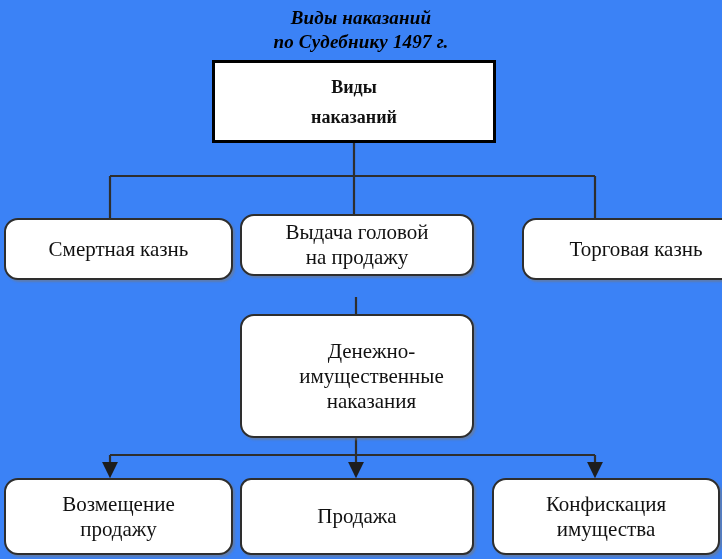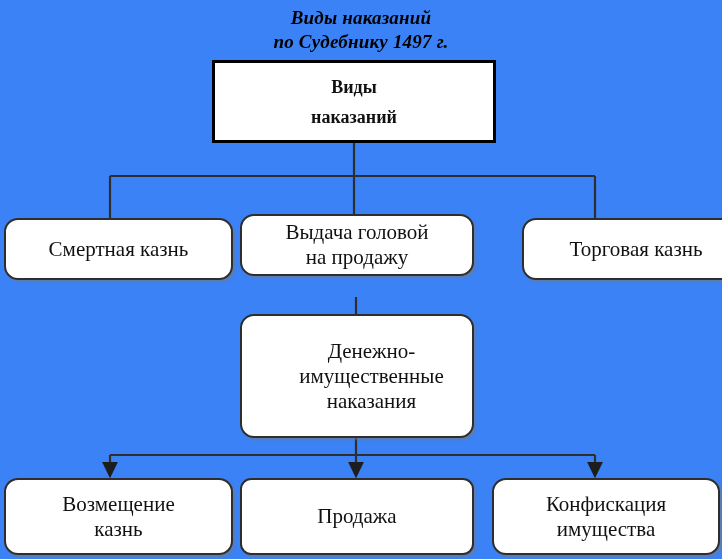--- a/index.html
+++ b/index.html
@@ -121,20 +121,20 @@
   <div class="node n-head">Выдача головой
 на продажу</div>
 
   <div class="node n-trade">Торговая казнь</div>
 
   <div class="node n-money">Денежно-
 имущественные
 наказания</div>
 
   <div class="node n-damage">Возмещение
-казнь</div>
+продажу</div>
 
   <div class="node n-sale">Продажа</div>
 
   <div class="node n-confisc">Конфискация
 имущества</div>
 
 </div>
 
 </body></html>

